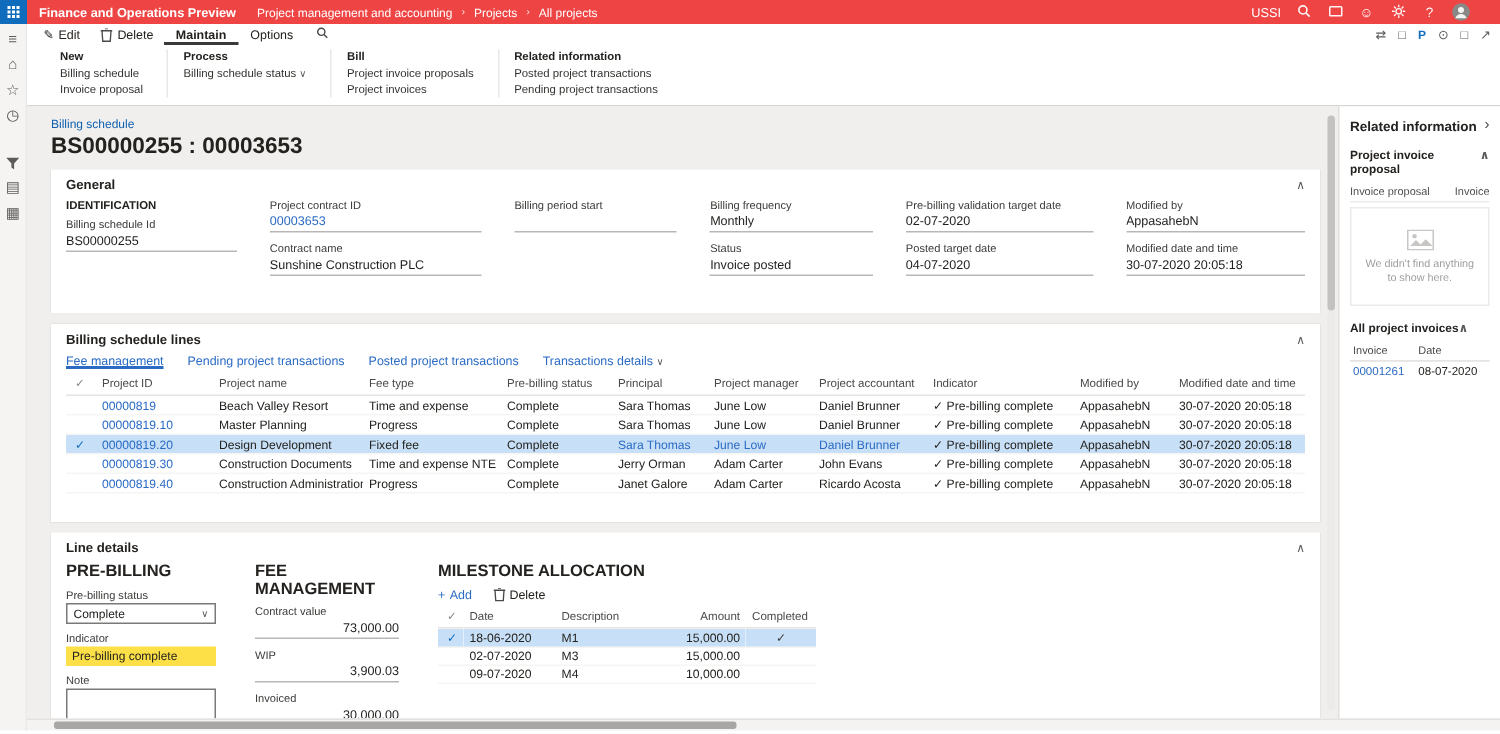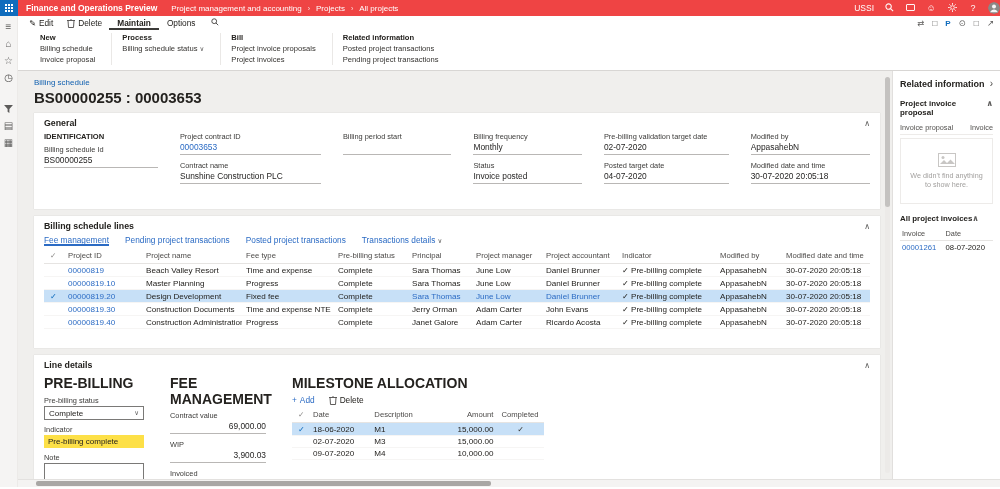--- a/index.html
+++ b/index.html
@@ -7,21 +7,21 @@
     font-family:"Liberation Sans","DejaVu Sans",sans-serif; color:#24221f; }
 
   
   .topbar { height:16px; background:#ef4444; color:#fff; display:flex; align-items:center; }
   .waffle { width:18px; height:18px; background:#0f6cbd; display:grid; place-items:center; }
   .dots { width:2px; height:2px; background:#fff; margin:-6px 0 0 -6px;
     box-shadow:0 0 #fff,3px 0 #fff,6px 0 #fff,0 3px #fff,3px 3px #fff,6px 3px #fff,0 6px #fff,3px 6px #fff,6px 6px #fff; }
   .appname { font-size:8.5px; font-weight:bold; padding:0 14px 0 8px; white-space:nowrap; }
   .crumbs { display:flex; align-items:center; gap:6px; font-size:8px; white-space:nowrap; }
   .csep { font-size:7px; opacity:.85; }
-  .tb-right { margin-left:auto; display:flex; align-items:center; gap:9px; padding-right:0; font-size:8.5px; }
+  .tb-right { margin-left:auto; display:flex; align-items:center; gap:9px; padding-right:20px; font-size:8.5px; }
   .tb-ico { width:12px; text-align:center; font-size:9px; line-height:1; opacity:.95; }
   .devbox { width:9px; height:7px; border:1px solid #fff; border-radius:1px; }
   .avatar { width:12px; height:12px; border-radius:50%; overflow:hidden; display:grid; place-items:center; }
 
   
   .mainrow { display:flex; height:471px; }
   .rail { width:18px; background:#f5f4f3; border-right:1px solid #eceae8; display:flex; flex-direction:column; align-items:center; padding-top:2px; }
   .rail-ico { height:15px; display:grid; place-items:center; color:#5c5b5a; font-size:10px; width:100%; margin:1px 0; }
   .railgap { height:14px; }
   .workcol { flex:1; display:flex; flex-direction:column; min-width:0; }
@@ -75,21 +75,21 @@
   .grid tr.sel td.chk { color:#0f6cbd; }
   .grid td.lnk { color:#2b6bc4; }
   .grid tr.sel td.pl { color:#2b6bc4; }
   .grid td.num { text-align:right; }
   .grid th.num { text-align:right; }
   .grid td.ctr { text-align:center; color:#3b3a38; }
 
   
   .dcols { display:flex; gap:26px; margin-top:5px; }
   .dcol1 { width:100px; } .dcol2 { width:96px; } .dcol3 { width:252px; }
-  .dhead { font-size:14px; font-weight:bold; margin-bottom:4px; }
+  .dhead { font-size:11px; font-weight:bold; margin-bottom:4px; }
   .dlabel { font-size:7.4px; color:#3b3a38; margin:5px 0 1px; }
   .select { border:1px solid #7a7977; height:14px; display:flex; align-items:center; justify-content:space-between; padding:0 4px; font-size:8px; background:#fff; }
   .selchev { font-size:6.5px; color:#5c5b5a; }
   .ro { background:#fde047; height:13px; font-size:8px; display:flex; align-items:center; padding:0 4px; }
   .note { width:100%; height:52px; border:1px solid #7a7977; resize:none; font-family:inherit; font-size:8px; }
   .fvr { text-align:right; }
   .mtool { display:flex; gap:14px; align-items:center; font-size:8.3px; margin-bottom:3px; }
   .madd { color:#2b6bc4; display:flex; gap:3px; align-items:center; }
   .mdel { color:#24221f; display:flex; gap:3px; align-items:center; }
 
@@ -410,21 +410,21 @@
                 </div>
               <div class="dlabel">Indicator</div>
               <div class="ro">Pre-billing complete</div>
               <div class="dlabel">Note</div>
               <textarea class="note" style=""></textarea>
             </div>
             <div class="dcol2">
               <div class="dhead">FEE MANAGEMENT</div>
               <div class="fld">
                   <div class="flabel">Contract value</div>
-                  <div class="fval fvr">69,000.00</div>
+                  <div class="fval fvr">73,000.00</div>
                 </div>
               <div class="fld">
                   <div class="flabel">WIP</div>
                   <div class="fval fvr">3,900.03</div>
                 </div>
               <div class="fld">
                   <div class="flabel">Invoiced</div>
                   <div class="fval fvr">30,000.00</div>
                 </div>
               <div class="fld">

